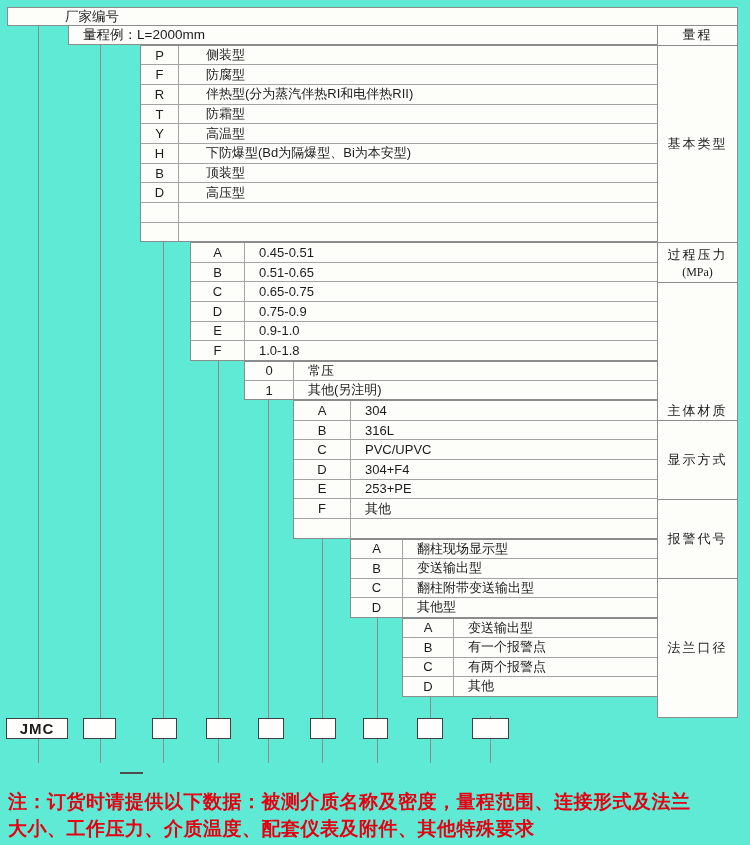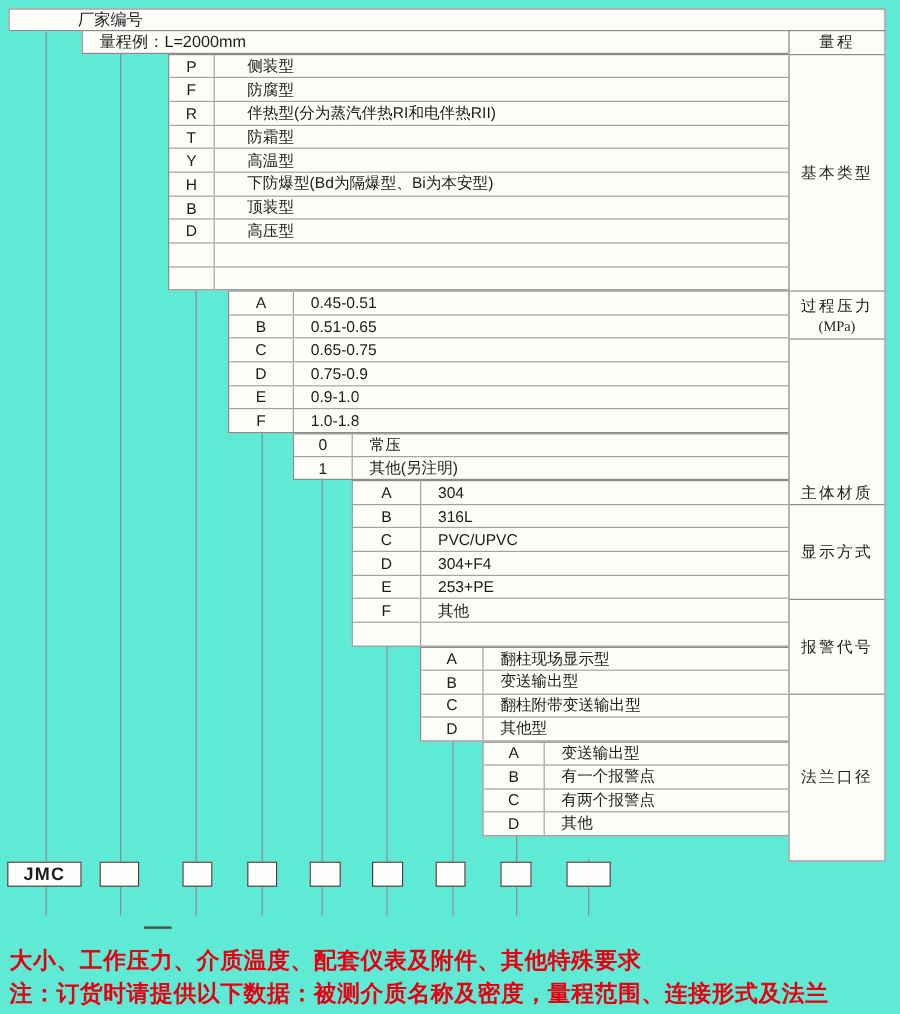--- a/index.html
+++ b/index.html
@@ -251,17 +251,17 @@
   <div class="dash" style="left:120px;width:23px;"></div>
   <div class="bbox" style="left:152px;width:25px;"></div>
   <div class="bbox" style="left:206px;width:25px;"></div>
   <div class="bbox" style="left:258px;width:26px;"></div>
   <div class="bbox" style="left:310px;width:26px;"></div>
   <div class="bbox" style="left:363px;width:25px;"></div>
   <div class="bbox" style="left:417px;width:26px;"></div>
   <div class="bbox" style="left:472px;width:37px;"></div>
 
   <div class="note">
+    <div>注：订货时请提供以下数据：被测介质名称及密度，量程范围、连接形式及法兰</div>
     <div>大小、工作压力、介质温度、配套仪表及附件、其他特殊要求</div>
-    <div>注：订货时请提供以下数据：被测介质名称及密度，量程范围、连接形式及法兰</div>
   </div>
 
 </div>
 
 </body></html>

